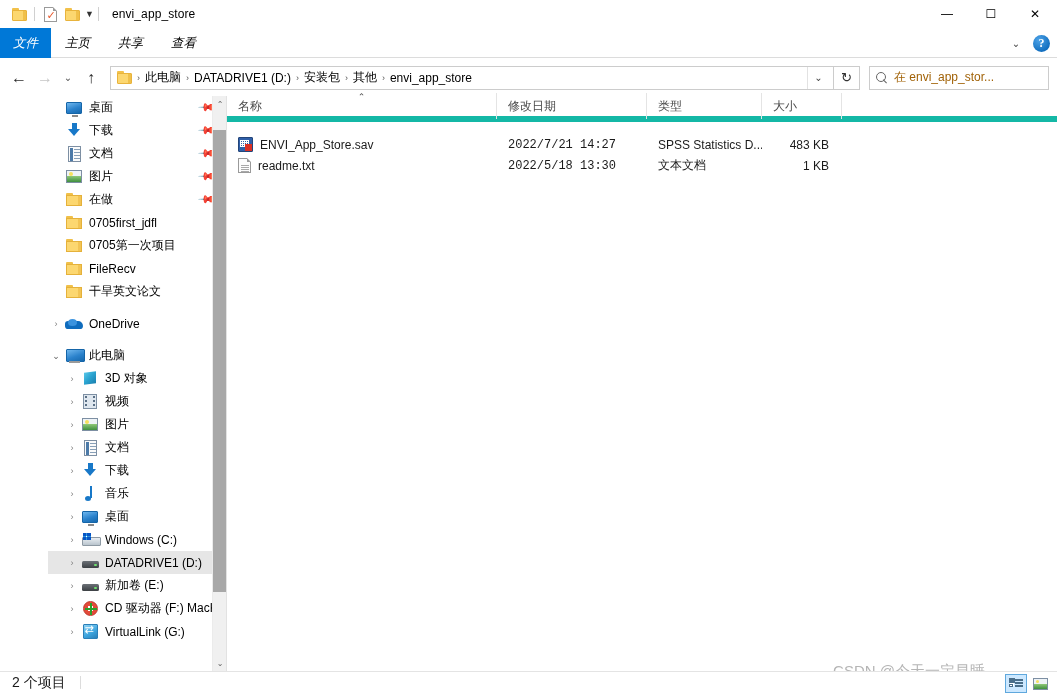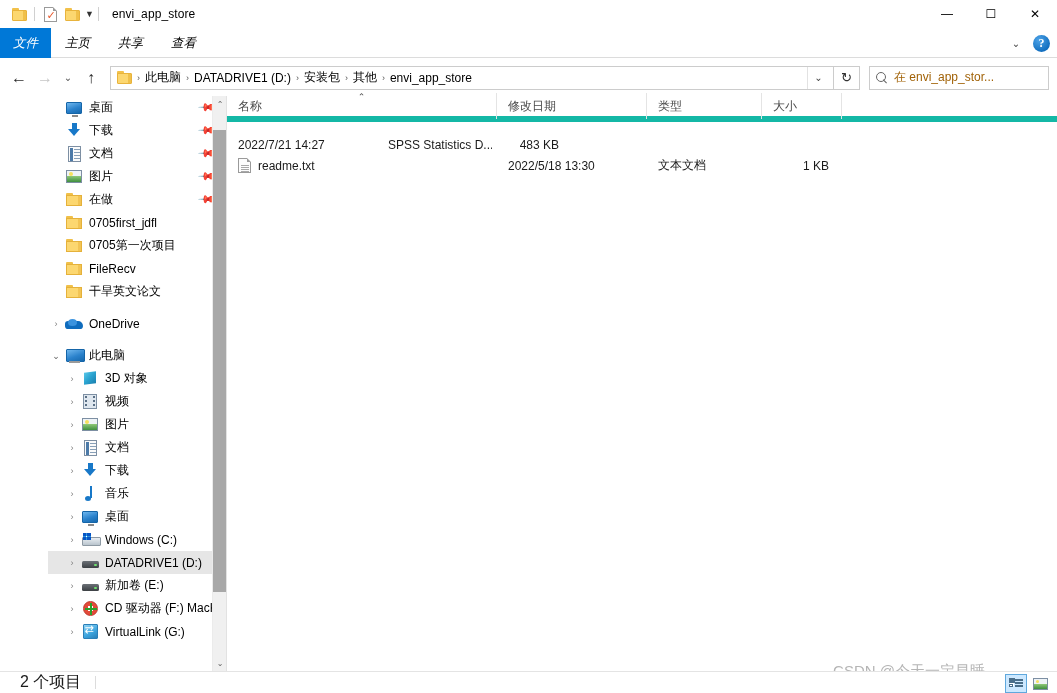--- a/index.html
+++ b/index.html
@@ -373,21 +373,21 @@
     position: absolute; left: 50%; top: 0px; transform: translateX(-50%);
     font-size: 9px; color: #4a4a4a; line-height: 9px;
   }
 
   .frow {
     height: 21px; display: flex; align-items: center; font-size: 12px; color: #1a1a1a;
   }
   .frow .fname {
     width: 270px; display: flex; align-items: center; padding-left: 11px; gap: 7px;
   }
-  .frow .fdate { width: 150px; padding-left: 11px; }
+  .frow .fdate { width: 150px; padding-left: 11px; font-family: Liberation Mono, monospace; }
   .frow .ftype { width: 115px; padding-left: 11px; white-space: nowrap; overflow: hidden; }
   .frow .fsize { width: 80px; padding-right: 13px; text-align: right; }
 
   .ico-sav {
     width: 15px; height: 15px; flex: none; position: relative;
     background: #2f5fa8; border: 1px solid #23457a; border-radius: 1px;
     overflow: hidden;
   }
   .ico-sav::before {
     content:""; position:absolute; left:1px; top:2px; width:9px; height:7px;
@@ -413,21 +413,21 @@
     background:#a8a8a8; box-shadow: 0 2px 0 #a8a8a8, 0 4px 0 #a8a8a8, 0 6px 0 #a8a8a8;
   }
 
   
   .statusbar {
     position: absolute; left: 0; top: 671px; width: 1057px; height: 22px;
     background: #ffffff; border-top: 1px solid #e4e4e4;
     display: flex; align-items: center;
   }
   .status-text {
-    font-size: 16px; color: #1a1a1a; margin-left: 20px;
+    font-size: 14px; color: #1a1a1a; margin-left: 12px;
   }
   .status-sep { width: 1px; height: 13px; background: #dcdcdc; margin-left: 14px; }
   .view-btns {
     position: absolute; right: 6px; top: 2px; display: flex; gap: 2px;
   }
   .vbtn {
     width: 22px; height: 19px; display: flex; align-items: center; justify-content: center;
     position: relative;
   }
   .vbtn.active { border: 1px solid #5fa8dd; background: #cce8ff; }
@@ -758,20 +758,24 @@
         <span>类型</span>
       </div>
       <div class="col size">
         <span>大小</span>
       </div>
     </div>
 
     <div style="height:12px"></div>
 
     <div class="frow">
+      <div class="fname">
+        <span class="ico-sav"></span>
+        <span>ENVI_App_Store.sav</span>
+      </div>
       <div class="fdate">2022/7/21 14:27</div>
       <div class="ftype">SPSS Statistics D...</div>
       <div class="fsize">483 KB</div>
     </div>
 
     <div class="frow">
       <div class="fname">
         <span class="ico-txt"></span>
         <span>readme.txt</span>
       </div>

